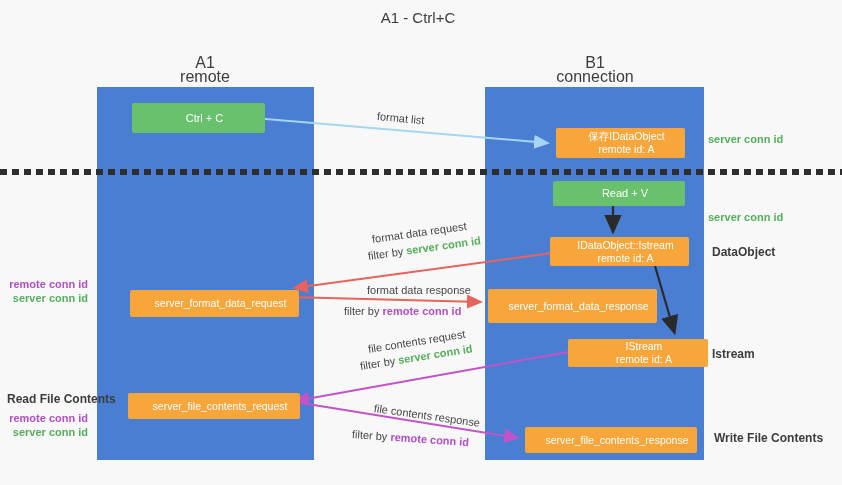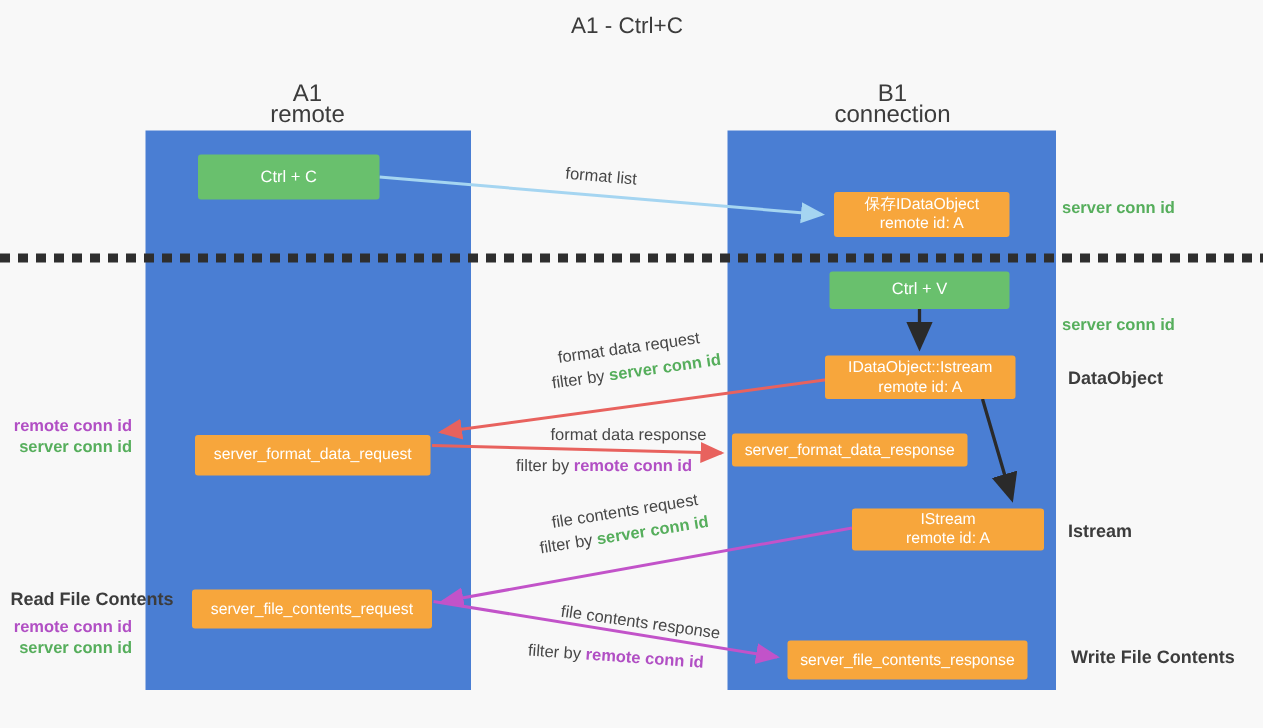--- a/index.html
+++ b/index.html
@@ -29,29 +29,29 @@
   #col-left{left:97px;width:217px;}
   #col-right{left:485px;width:219px;}
 
   
   .divider{position:absolute;left:0;top:169px;width:842px;height:6px;z-index:5;
            background:repeating-linear-gradient(90deg,#2e2e2e 0 7px,transparent 7px 12px);}
 
   
   .box{position:absolute;display:flex;flex-direction:column;align-items:center;
        justify-content:center;color:#fff;font-size:10.5px;line-height:13px;
-       border-radius:2px;z-index:4;text-align:center;white-space:nowrap;}
+       border-radius:2px;z-index:4;text-align:center;white-space:nowrap;padding-left:12px;}
   .box.green{background:var(--green);font-size:11px;}
   .box.orange{background:var(--orange);}
   #box-ctrl-c{left:132px;top:103px;width:121px;height:30px;}
   #box-save-obj{left:556px;top:128px;width:117px;height:30px;}
   #box-ctrl-v{left:553px;top:181px;width:120px;height:25px;}
   #box-getdata{left:550px;top:237px;width:127px;height:29px;}
   #box-fmt-req{left:130px;top:290px;width:157px;height:27px;}
-  #box-fmt-resp{left:488px;top:289px;width:157px;height:22px;}
+  #box-fmt-resp{left:488px;top:289px;width:157px;height:34px;}
   #box-istream{left:568px;top:339px;width:128px;height:28px;}
   #box-file-req{left:128px;top:393px;width:160px;height:26px;}
   #box-file-resp{left:525px;top:427px;width:160px;height:26px;}
 
   
   #arrows{position:absolute;left:0;top:0;z-index:3;pointer-events:none;}
 
   
   .arrow-lbl{position:absolute;font-size:11px;color:#474747;z-index:6;white-space:nowrap;
              transform-origin:left center;}
@@ -134,21 +134,21 @@
   <div id="box-ctrl-c" class="box green">
     <span>Ctrl + C</span>
   </div>
 
   <div id="box-save-obj" class="box orange">
     <span>保存IDataObject</span>
     <span>remote id: A</span>
   </div>
 
   <div id="box-ctrl-v" class="box green">
-    <span>Ctrl + V</span>
+    <span>Read + V</span>
   </div>
 
   <div id="box-getdata" class="box orange">
     <span>IDataObject::Istream</span>
     <span>remote id: A</span>
   </div>
 
   <div id="box-fmt-req" class="box orange">
     <span>server_format_data_request</span>
   </div>

